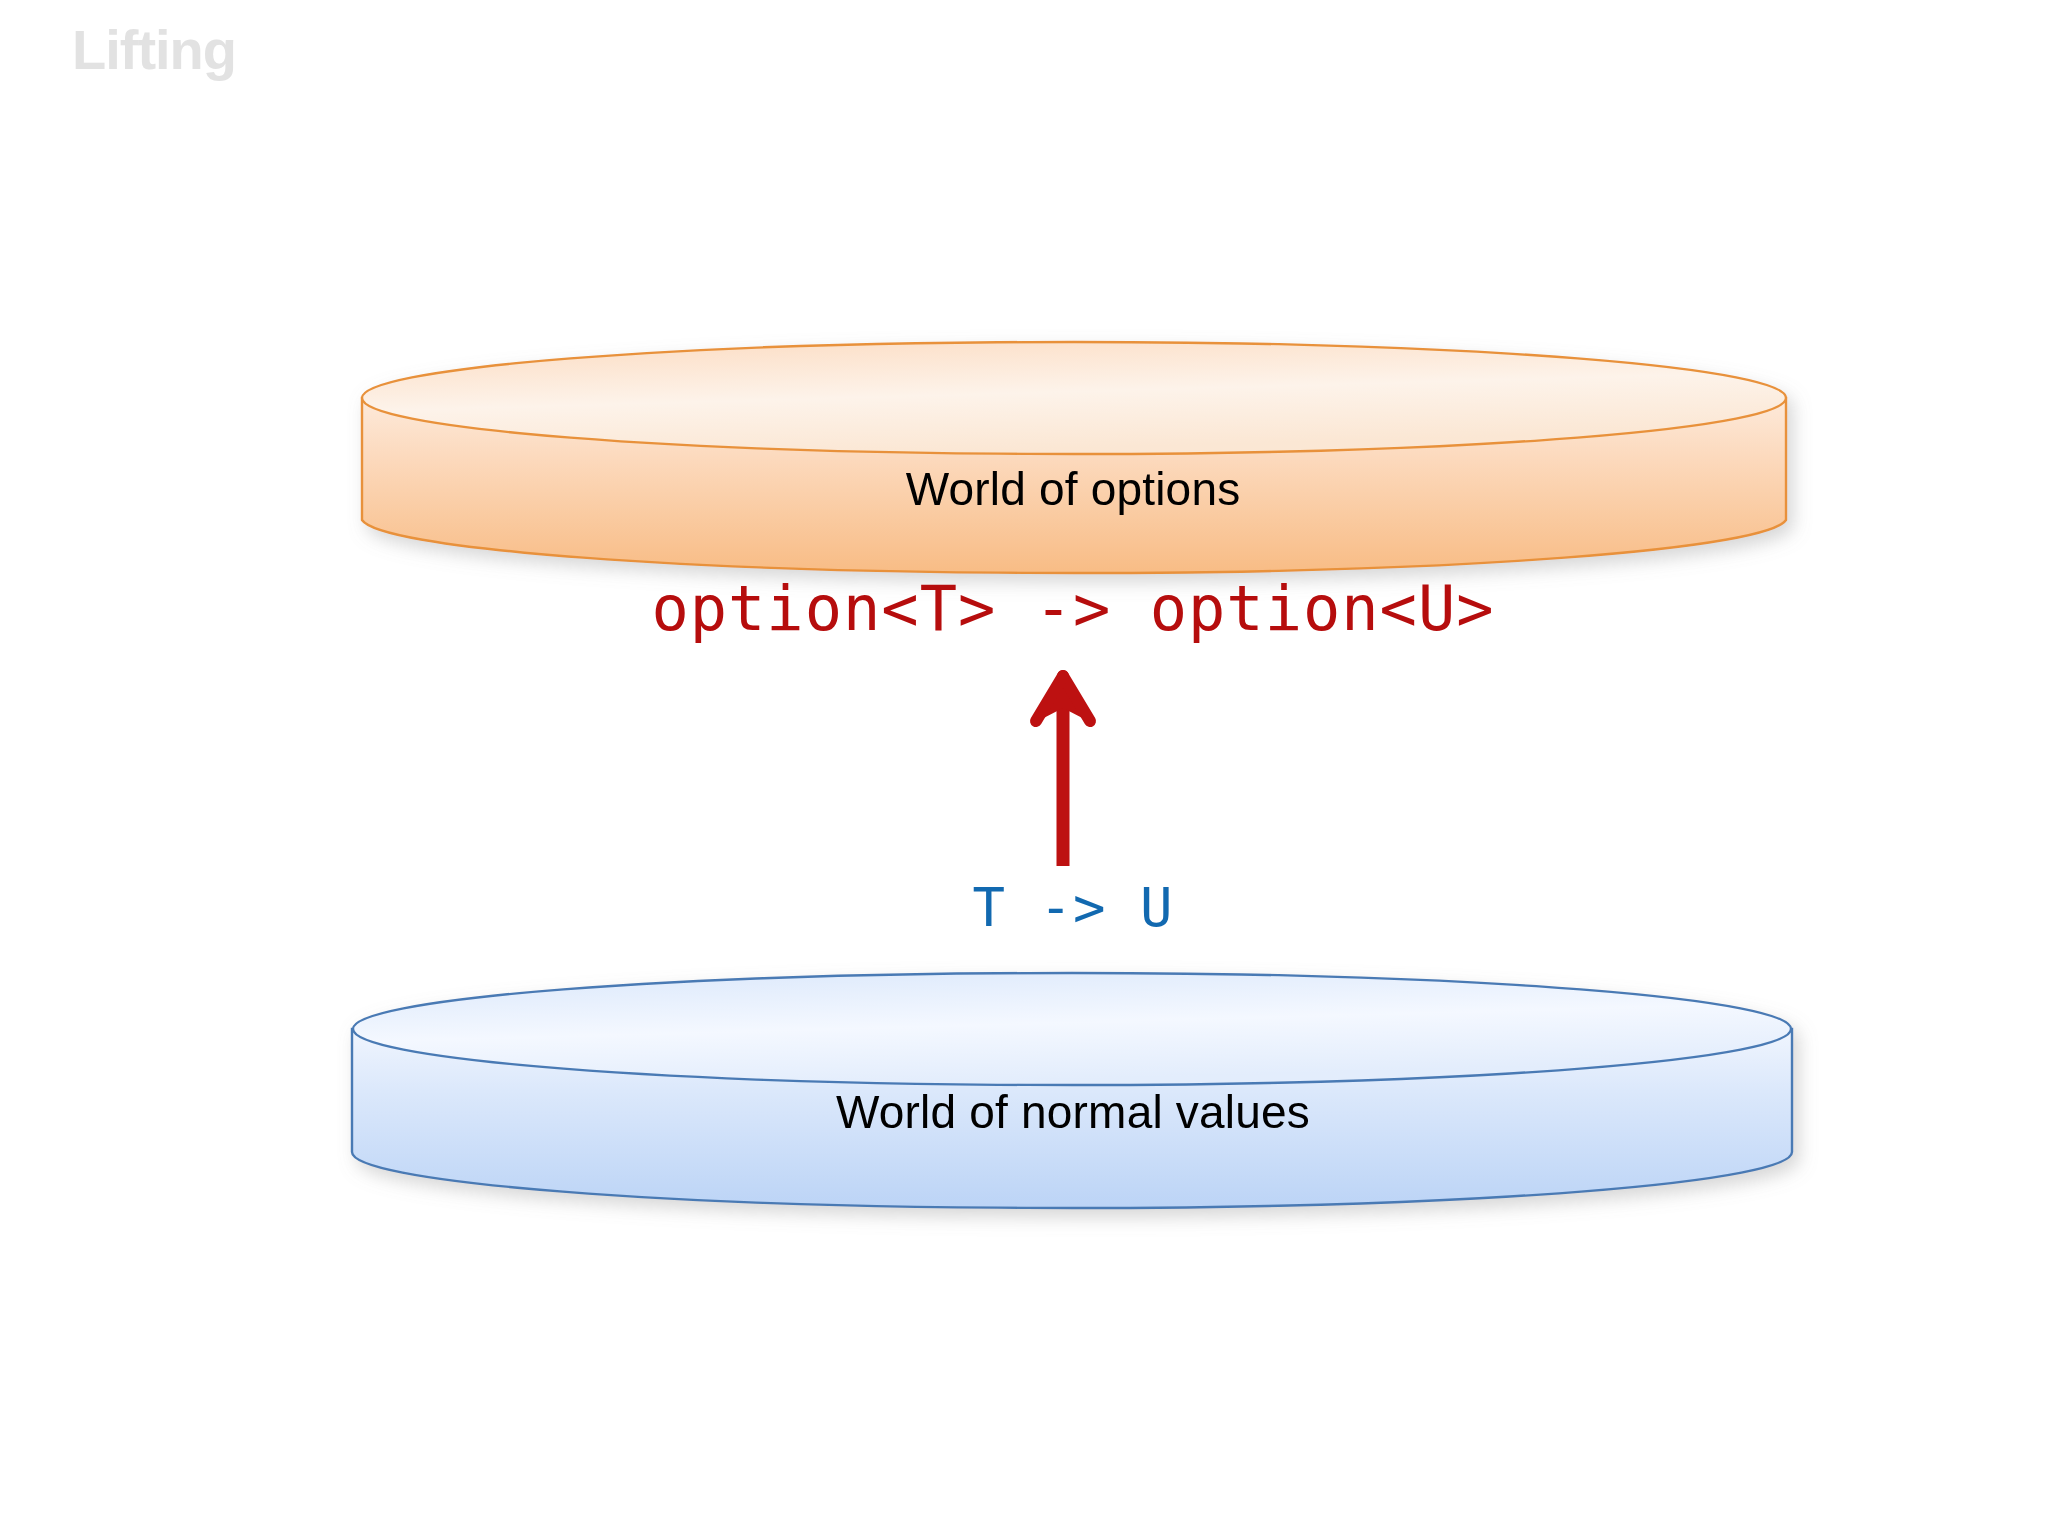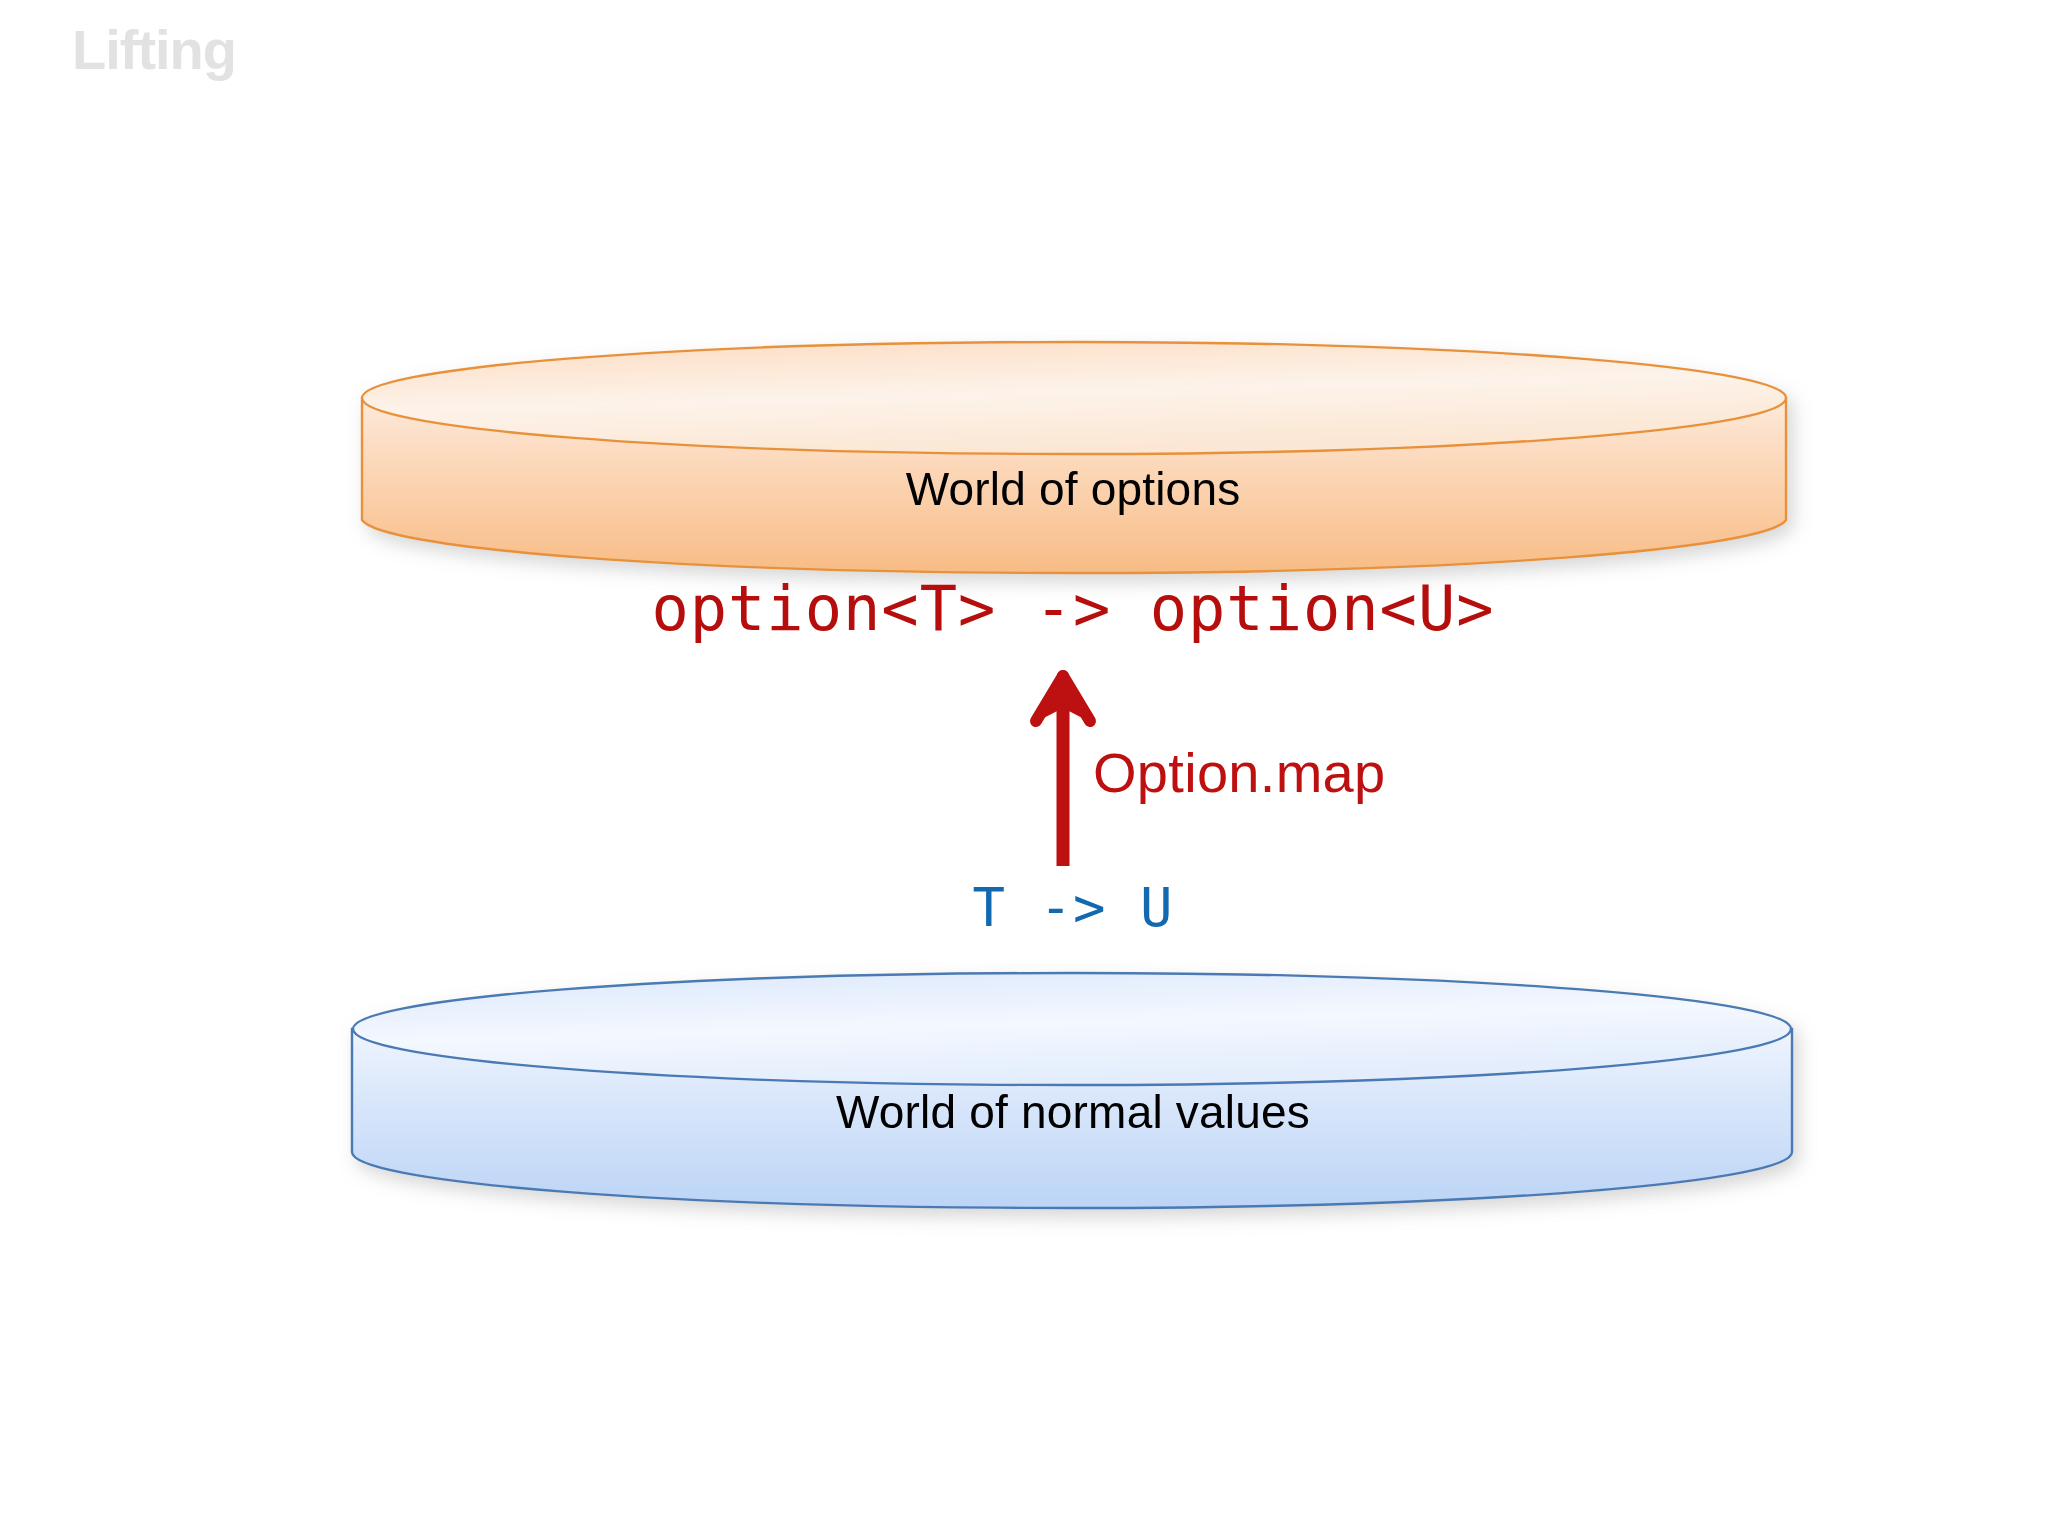--- a/index.html
+++ b/index.html
@@ -187,15 +187,14 @@
   </svg>
 
   <div class="world-label" id="label-world-of-options">World of options</div>
 
   <div class="world-label" id="label-world-of-normal-values">World of normal values</div>
 
   <div class="code-text" id="lifted-signature">option&lt;T&gt; -&gt; option&lt;U&gt;</div>
 
   <div class="code-text" id="base-signature">T -&gt; U</div>
 
-  <div id="map-label">Option.map</div>
 
 </div>
 
 </body></html>

